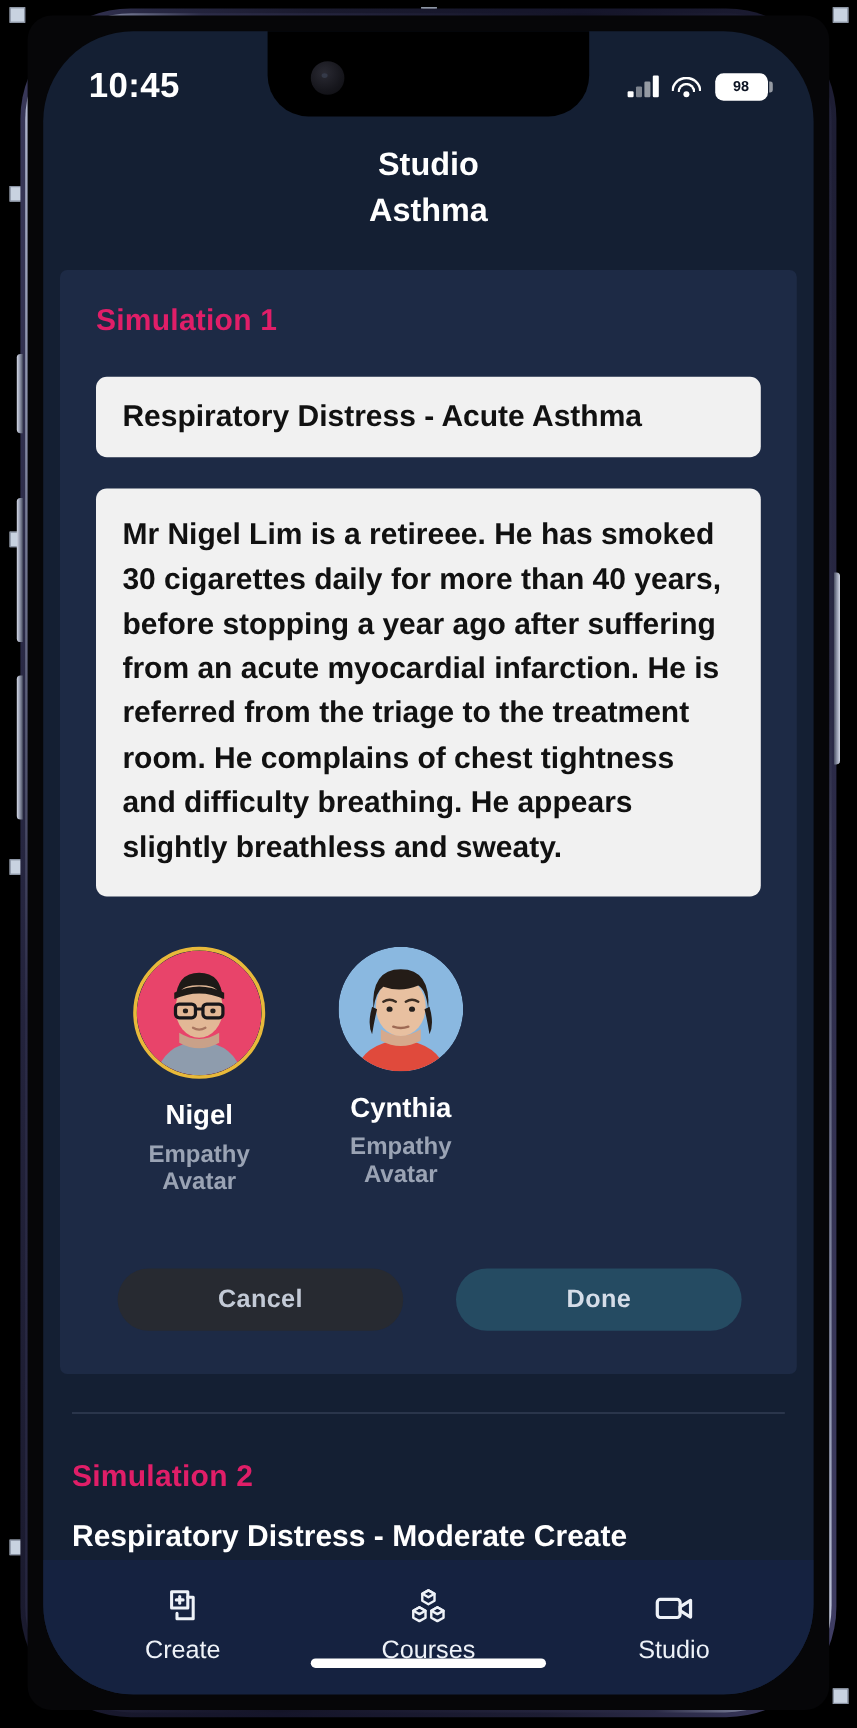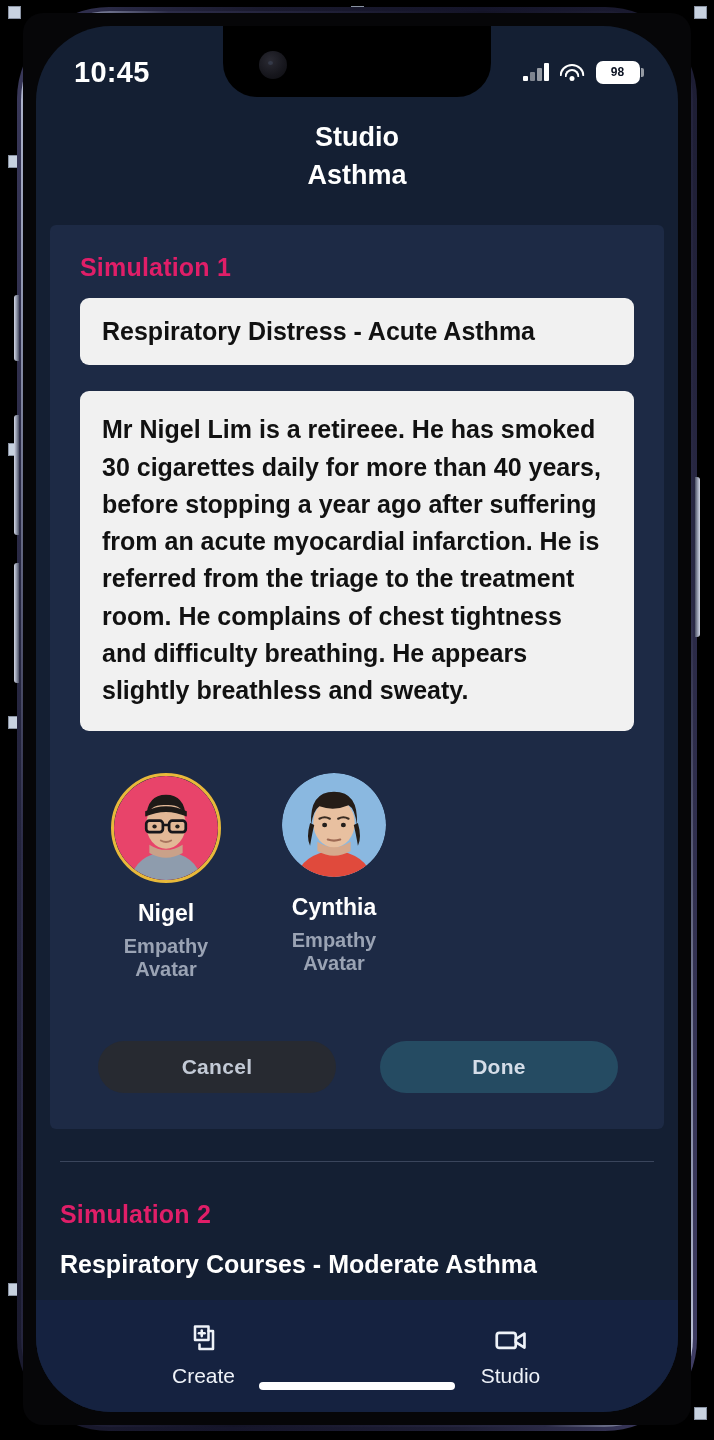--- a/index.html
+++ b/index.html
@@ -129,21 +129,21 @@
   
   #content { flex:1 1 auto; overflow:hidden; padding:0 14px; position:relative; }
 
   .sim-card {
     background:#1d2a45;
     border-radius:6px;
     padding:28px 30px 36px;
   }
   .sim-label {
     color:#e01e68; font-size:25px; font-weight:600; letter-spacing:.2px;
-    margin-bottom:16px;
+    margin-bottom:32px;
   }
   .sim-label.plain { margin-bottom:18px; }
 
   .field {
     background:#f1f1f1; border-radius:9px;
     padding:17px 22px;
     color:#111; font-size:25px; font-weight:600; line-height:1.35;
   }
   .field.desc {
     margin-top:26px; padding:20px 22px 22px;
@@ -317,41 +317,54 @@
                 <button class="btn btn-cancel">Cancel</button>
                 <button class="btn btn-done">Done</button>
               </div>
 
             </div>
 
             <div class="divider"></div>
 
             <div class="sim2">
               <div class="sim-label plain">Simulation 2</div>
-              <div class="sim2-title">Respiratory Courses - Moderate Asthma</div>
+              <div class="sim2-title">Respiratory Distress - Moderate Create</div>
               <div class="sim2-desc">Mr Benedict Sim is a university student. He has a history of mild persistent asthma. He was originally referred 6 months</div>
             </div>
 
           </div>
 
           <div id="tabbar">
 
             <div class="tab">
               <div class="ico">
                 <svg width="36" height="36" viewBox="0 0 24 24" fill="none" stroke="#eef2f8" stroke-width="1.7" stroke-linecap="round" stroke-linejoin="round">
                   <path d="M6 3h9v9H6z"></path>
                   <path d="M9 15v3h9V6h-3"></path>
                   <line x1="10.5" y1="7.5" x2="10.5" y2="7.5"></line>
                   <line x1="10.5" y1="5.6" x2="10.5" y2="9.4"></line>
                   <line x1="8.6" y1="7.5" x2="12.4" y2="7.5"></line>
                 </svg>
               </div>
               <div class="lbl">Create</div>
             </div>
 
+            <div class="tab">
+              <div class="ico">
+                <svg width="36" height="36" viewBox="0 0 24 24" fill="none" stroke="#eef2f8" stroke-width="1.35" stroke-linecap="round" stroke-linejoin="round">
+                  <path d="M12 2.2 15.4 4.1v3.9L12 9.9 8.6 8V4.1z"></path>
+                  <path d="M12 2.2 15.4 4.1 12 6 8.6 4.1z"></path>
+                  <path d="M7 11.6 10.4 13.5v3.9L7 19.3 3.6 17.4v-3.9z"></path>
+                  <path d="M7 11.6 10.4 13.5 7 15.4 3.6 13.5z"></path>
+                  <path d="M17 11.6 20.4 13.5v3.9L17 19.3 13.6 17.4v-3.9z"></path>
+                  <path d="M17 11.6 20.4 13.5 17 15.4 13.6 13.5z"></path>
+                </svg>
+              </div>
+              <div class="lbl">Courses</div>
+            </div>
 
             <div class="tab">
               <div class="ico">
                 <svg width="38" height="38" viewBox="0 0 24 24" fill="none" stroke="#eef2f8" stroke-width="1.7" stroke-linecap="round" stroke-linejoin="round">
                   <rect x="3" y="7.5" width="12" height="9.5" rx="1.6"></rect>
                   <path d="M15 11.4 20.5 8v8.8L15 13.4z"></path>
                 </svg>
               </div>
               <div class="lbl">Studio</div>
             </div>

